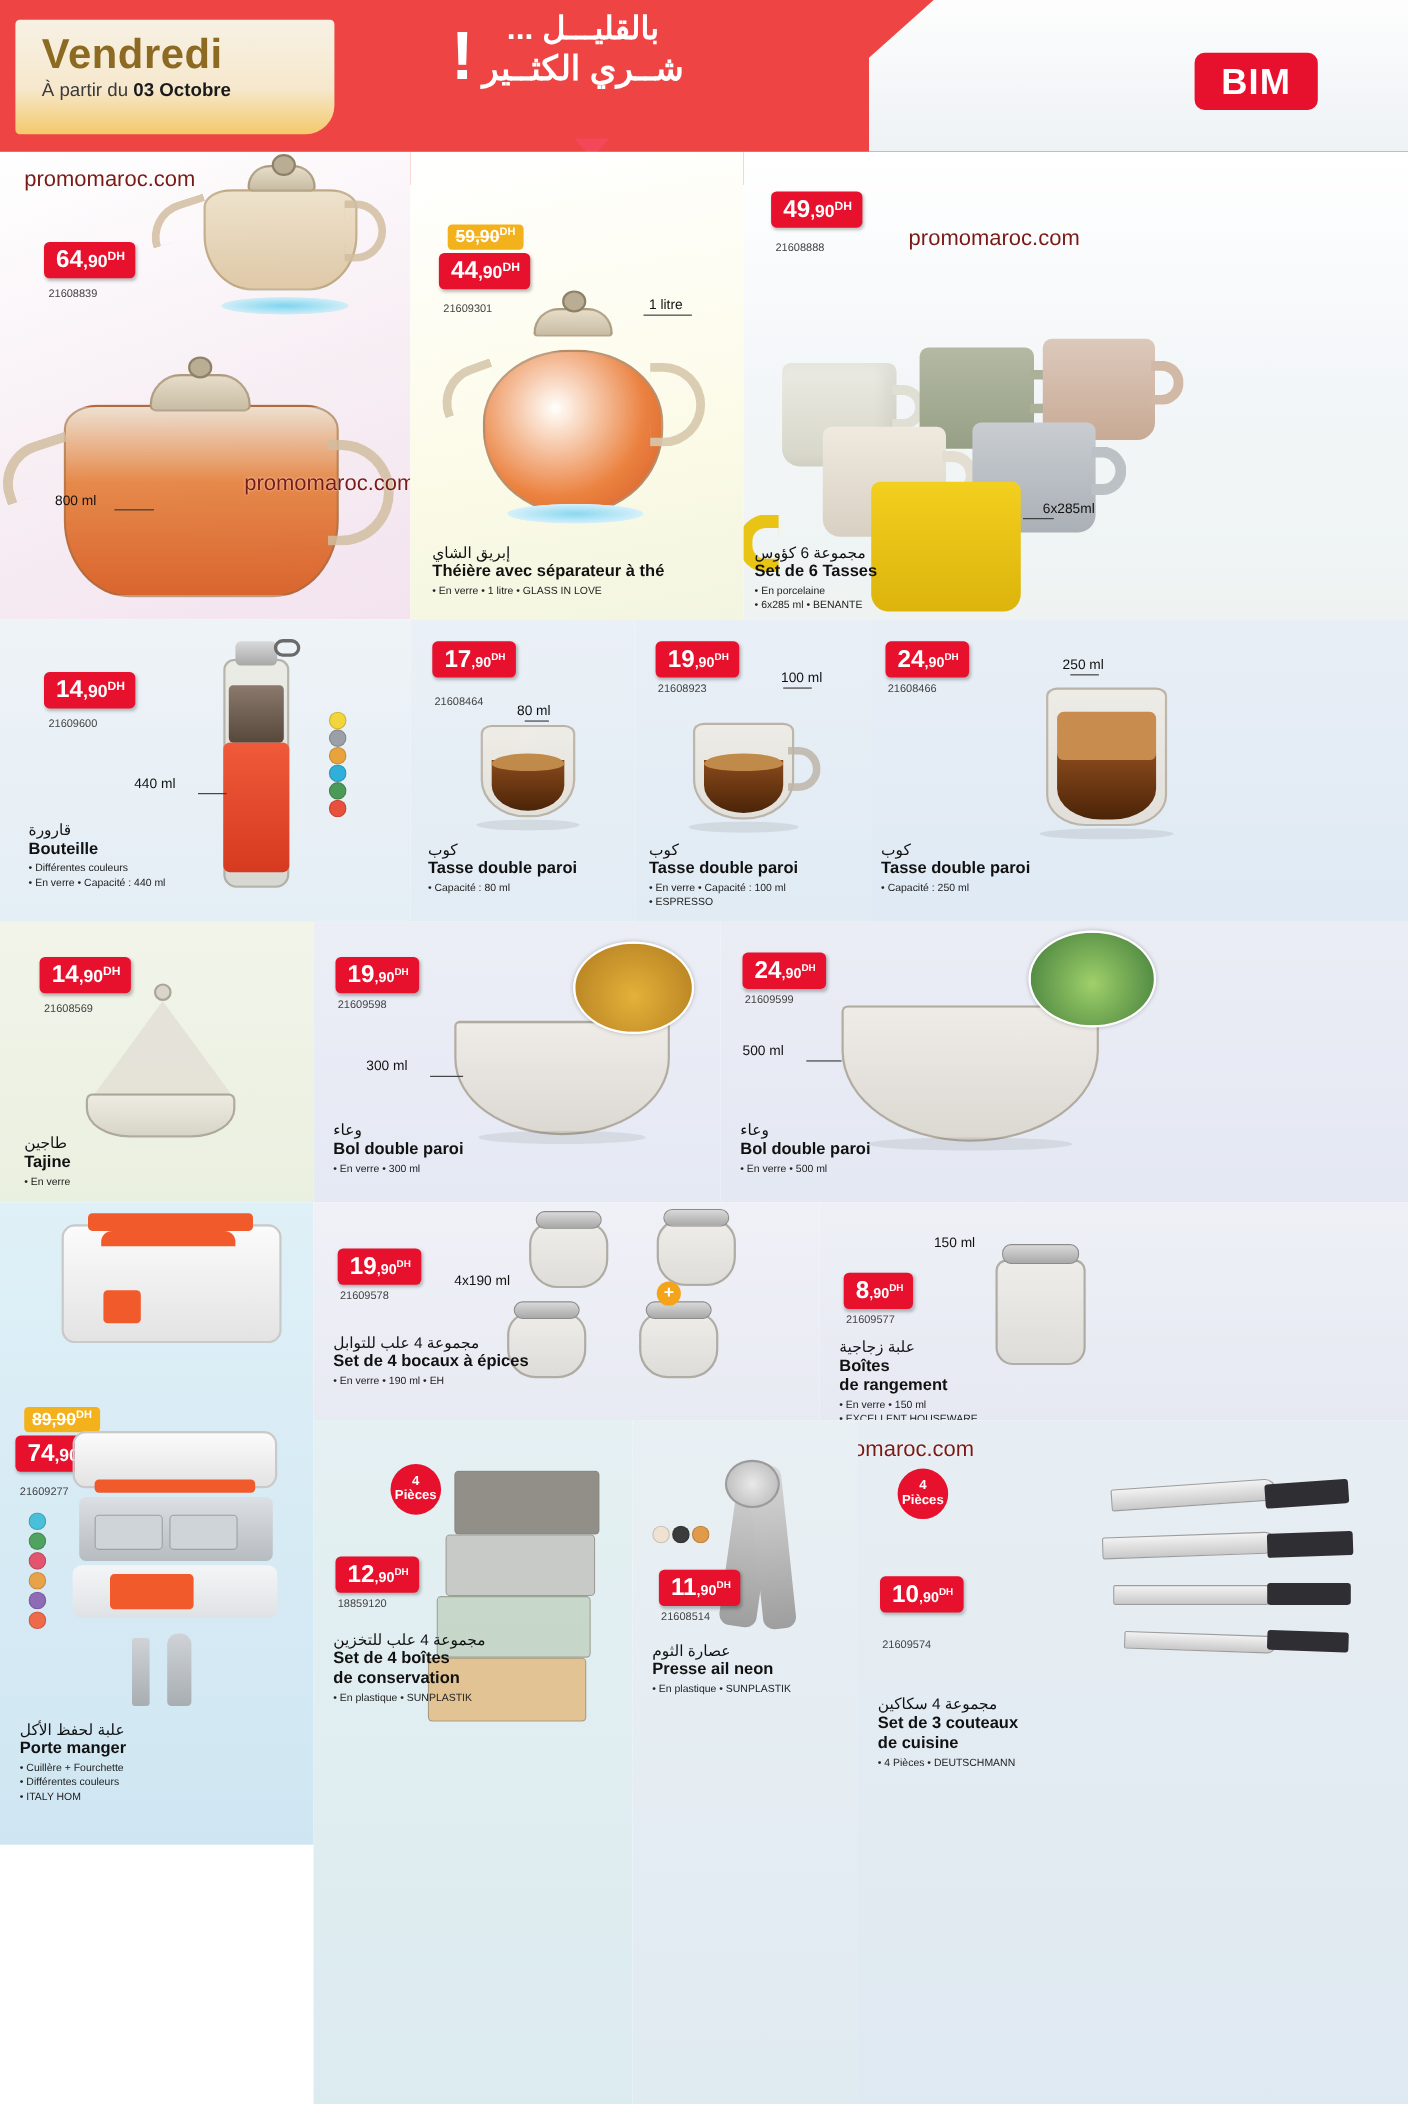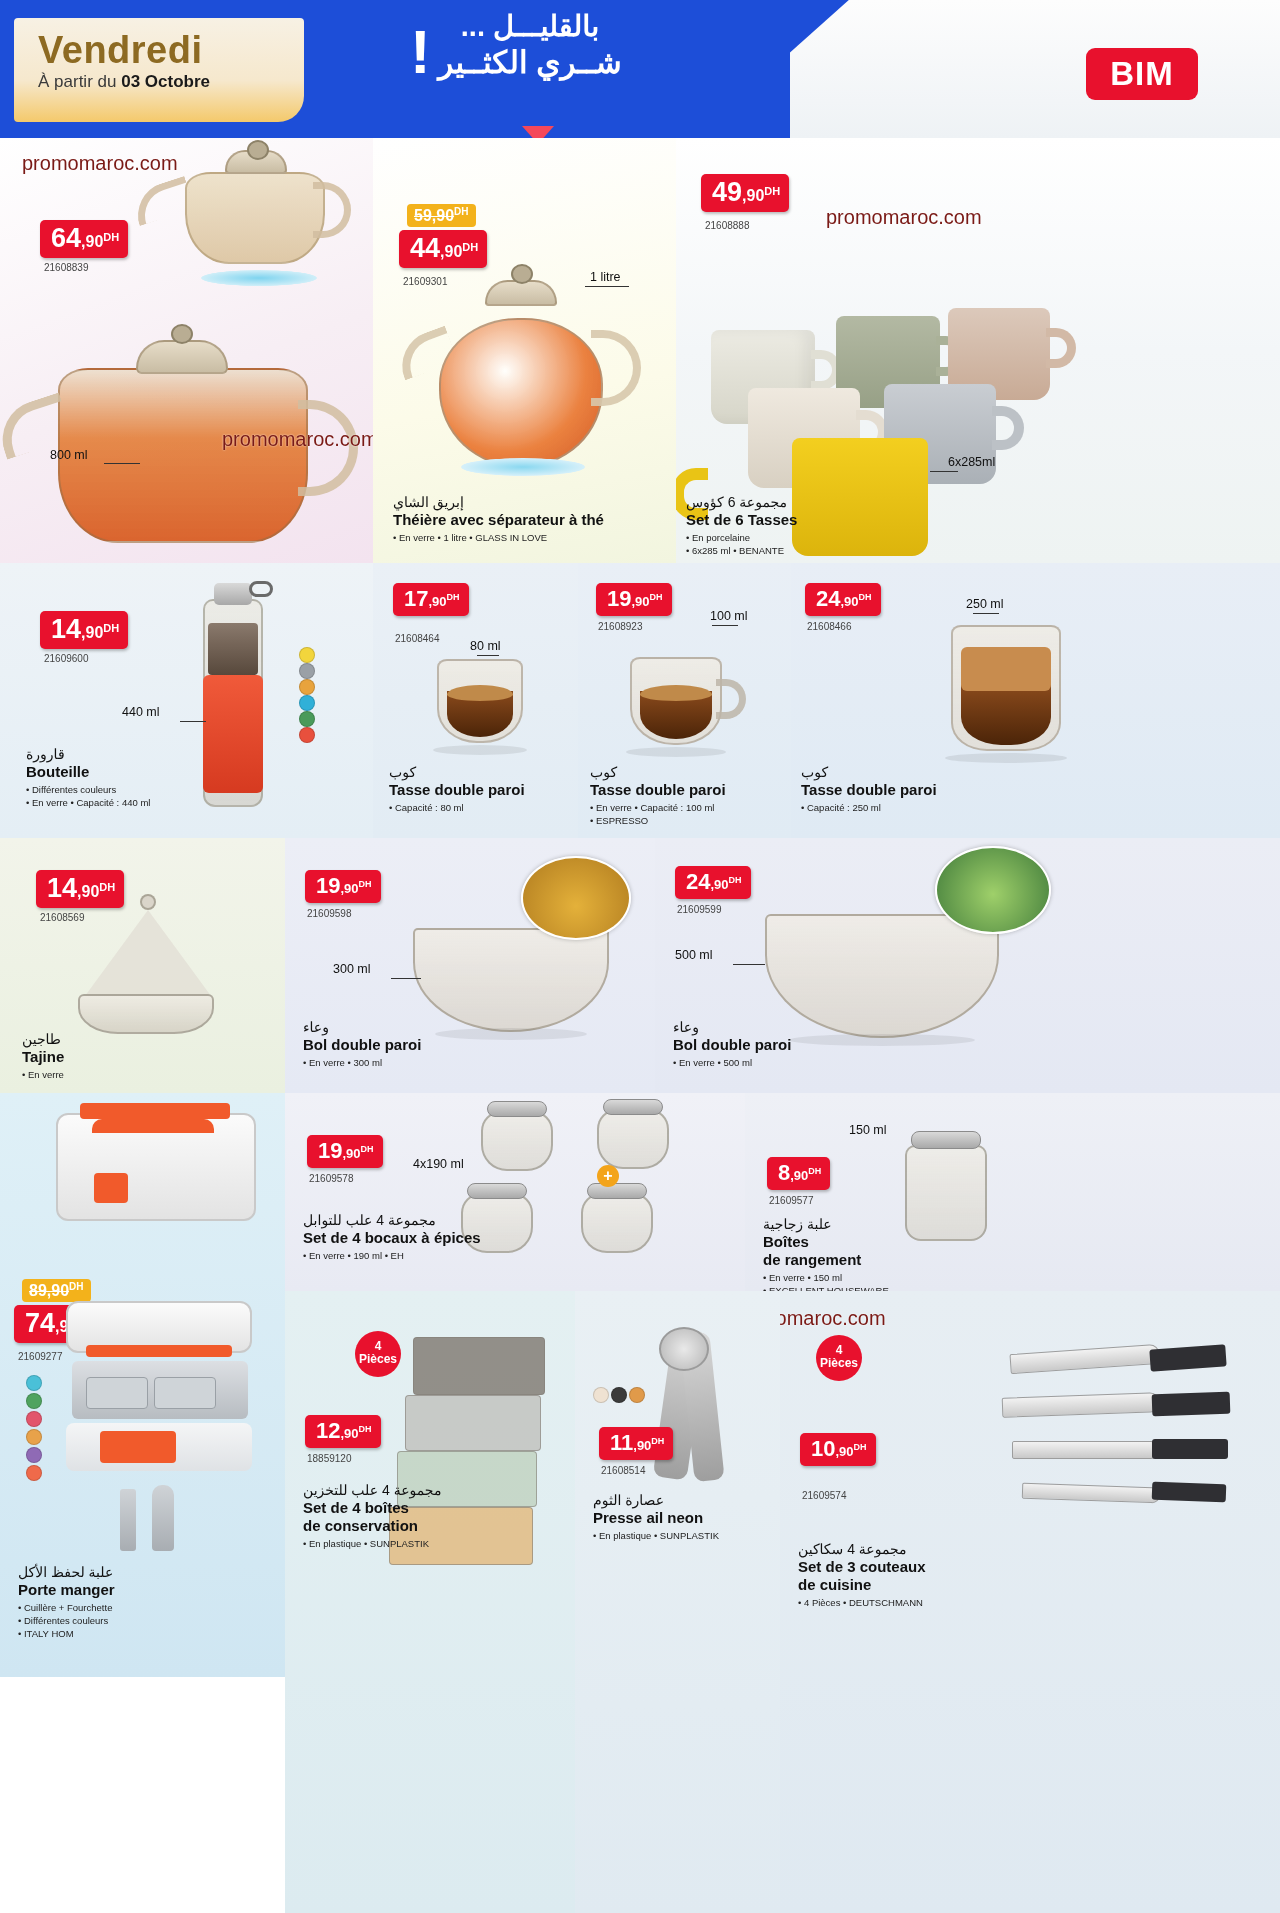--- a/index.html
+++ b/index.html
@@ -10,21 +10,21 @@
     background: #ffffff;
     position: relative;
     overflow: hidden;
   }
 
   
   .header {
     position: absolute;
     top: 0; left: 0;
     width: 1280px; height: 168px;
-    background: #1d4ed8;
+    background: #ef4444;
     text-decoration: underline;
   }
   .header-left {
     position: absolute;
     top: 18px; left: 14px;
     width: 290px; height: 104px;
     background: linear-gradient(180deg,#f7f1e4 0%, #f6e8cd 60%, #f4c96b 100%);
     border-radius: 4px 4px 26px 4px;
     padding: 12px 0 0 24px;
   }
@@ -94,21 +94,21 @@
   .price {
     position: absolute;
     background: #e8112d;
     color: #fff;
     border-radius: 5px;
     padding: 5px 9px 6px 11px;
     line-height: 1;
     white-space: nowrap;
     box-shadow: 1px 2px 3px rgba(0,0,0,.25);
   }
-  .price .int { font-size: 27px; font-weight: bold; vertical-align: baseline; }
+  .price .int { font-size: 22px; font-weight: bold; vertical-align: baseline; }
   .price .dec { font-size: 16px; font-weight: bold; vertical-align: baseline; }
   .price .cur { font-size: 11px; font-weight: bold; vertical-align: super; }
   .price.small .int { font-size: 22px; }
   .price.small .dec { font-size: 13px; }
   .price.small .cur { font-size: 9px; }
 
   .oldprice {
     position:absolute;
     background:#f3b21b;
     color:#fff;

